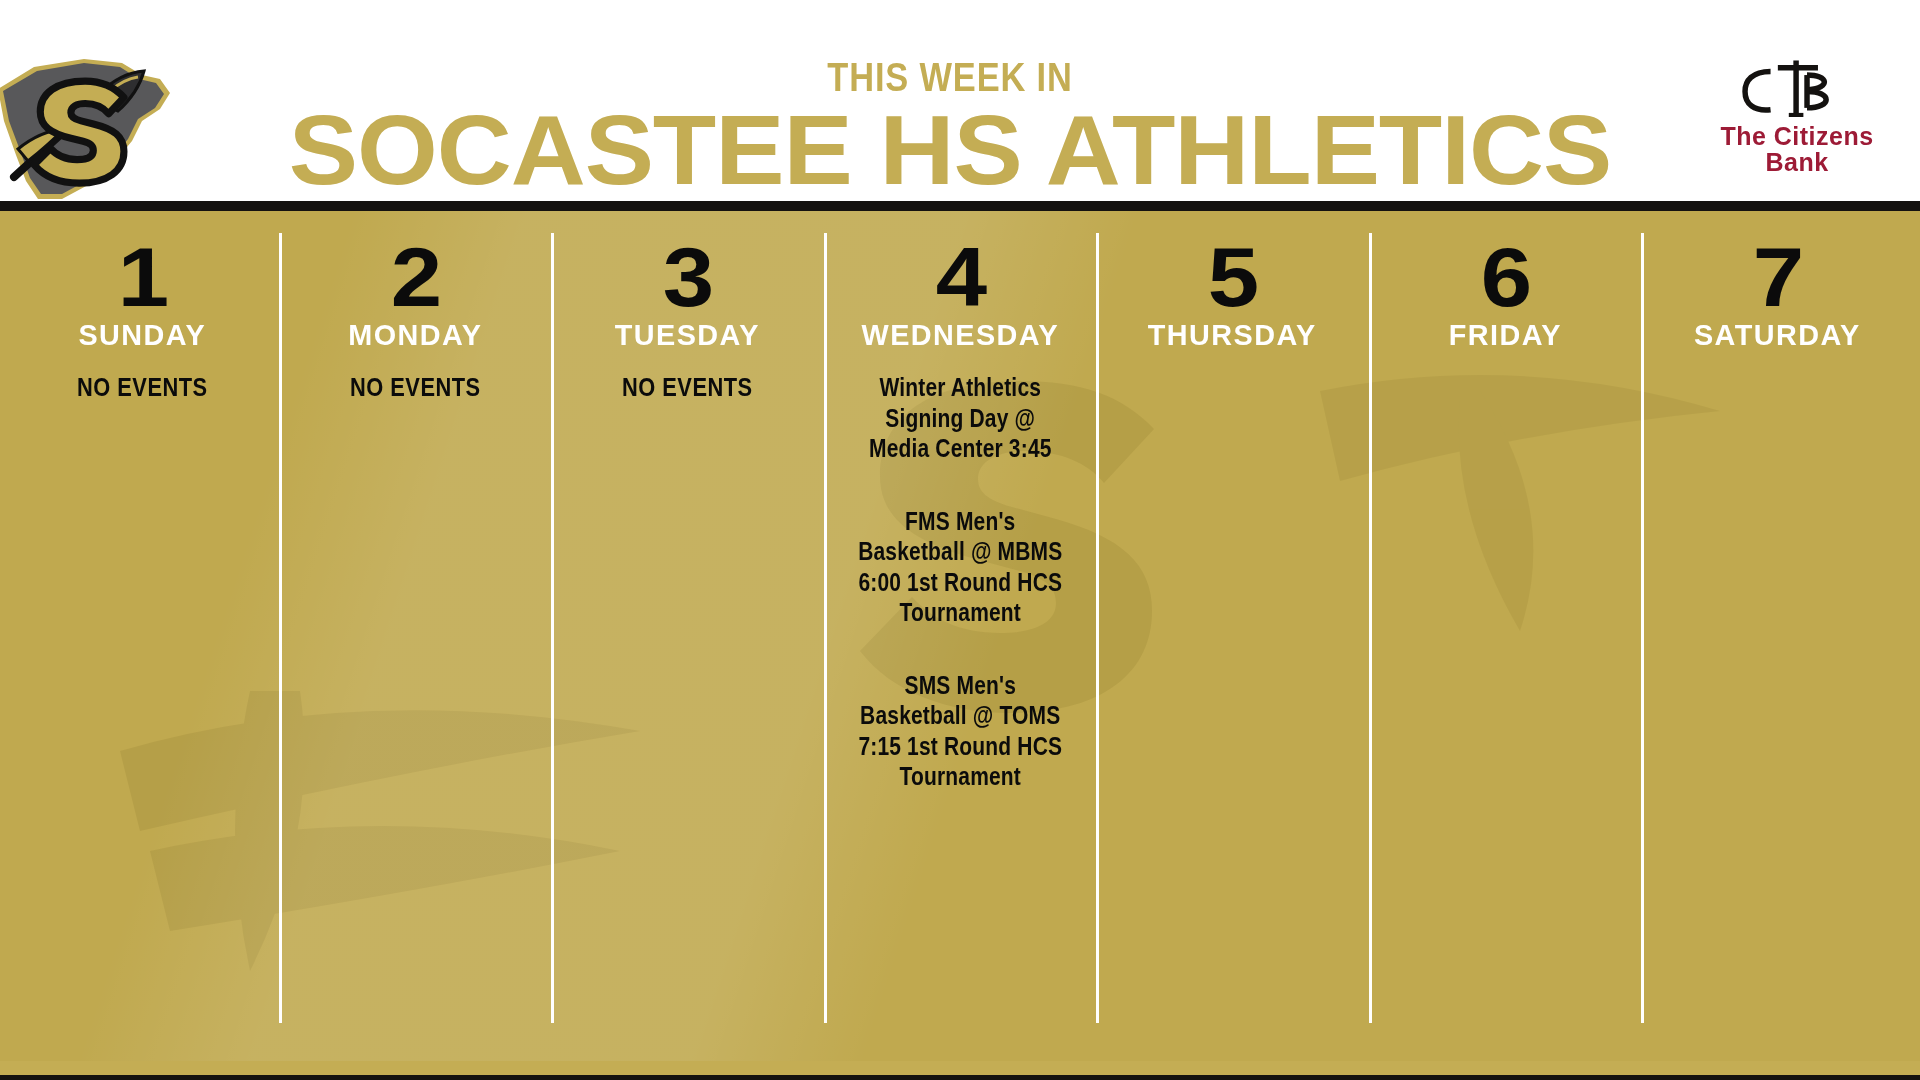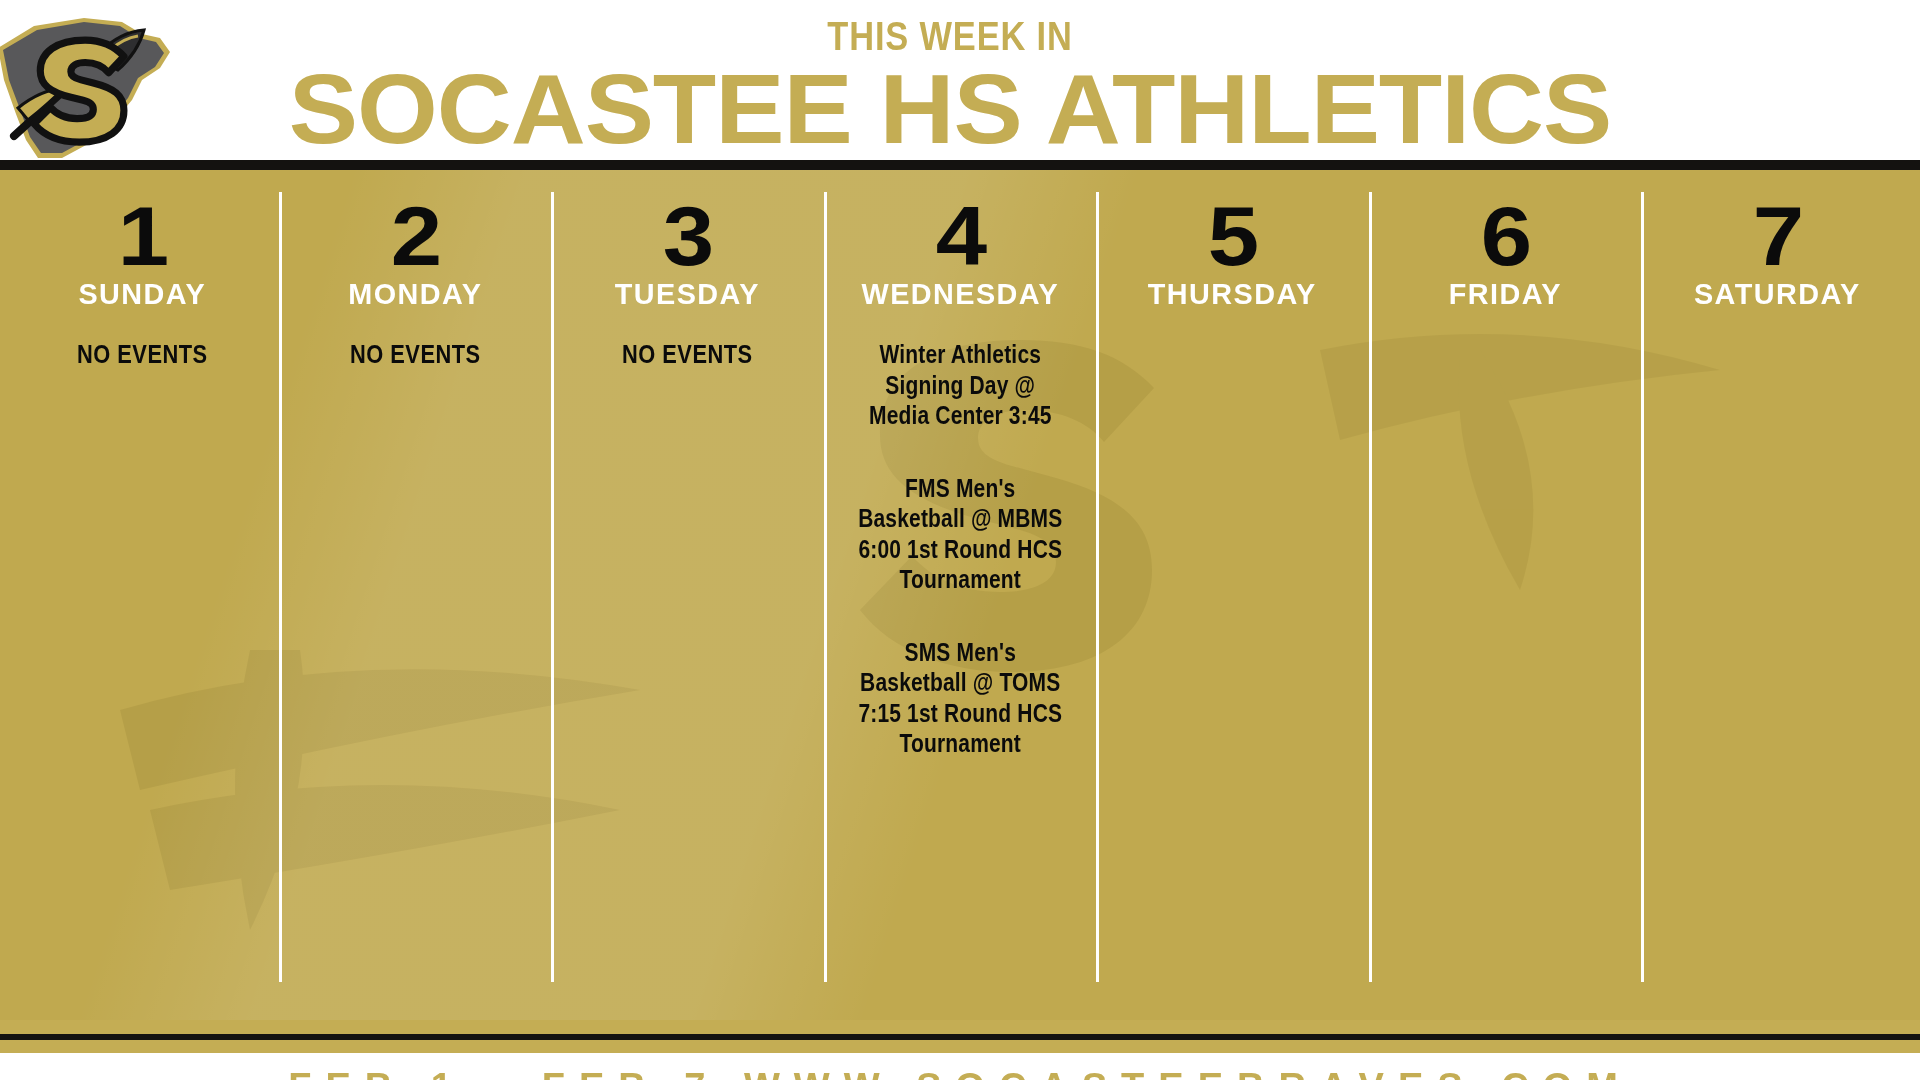--- a/index.html
+++ b/index.html
@@ -9,20 +9,21 @@
     background:#ffffff;
   }
 
   
   .header {
     position:relative;
     height:160px;
     background:#ffffff;
     display:flex;
     align-items:center;
+    margin-top:41px;
   }
   .logo-sc {
     position:absolute;
     left:-8px; top:8px;
     width:210px; height:160px;
   }
   .title-wrap {
     position:absolute;
     left:230px; right:250px; top:16px;
     text-align:center;
@@ -121,21 +122,21 @@
   .dayname {
     font-family:"Liberation Sans", sans-serif;
     font-weight:bold;
     font-size:30px;
     color:#ffffff;
     letter-spacing:1.5px;
     margin-top:4px;
     line-height:1;
     transform:scaleX(0.96);
   }
-  .events { margin-top:30px; }
+  .events { margin-top:22px; }
   .event {
     font-family:"Liberation Sans Narrow","Liberation Sans", sans-serif;
     font-weight:bold;
     font-size:25px;
     line-height:1.22;
     color:#0b0b0b;
     margin-bottom:42px;
     transform:scaleX(0.84);
     transform-origin:center top;
     letter-spacing:0.2px;
@@ -189,20 +190,41 @@
                  C44 29 50 26 58 26 C68 26 76 30 81 36 L96 20 C86 9 74 4 58 4 Z" fill="#c4ad54" stroke="#111" stroke-width="7" stroke-linejoin="round"></path>
       </g>
     </svg>
   </div>
 
   <div class="title-wrap">
     <div class="kicker">THIS WEEK IN</div>
     <div class="bigtitle">SOCASTEE HS ATHLETICS</div>
   </div>
 
+  <div class="bank-logo">
+    <svg class="bank-mono" viewBox="0 0 150 68" width="150" height="62" aria-hidden="true">
+      <g fill="none" stroke="#141210" stroke-width="5">
+
+        <path d="M46 18 C26 18 18 28 18 40 C18 54 28 62 46 60" stroke-width="6"></path>
+
+        <path d="M74 6 L74 66" stroke-width="6"></path>
+        <path d="M54 14 L98 14" stroke-width="6"></path>
+
+        <path d="M86 22 C110 22 112 36 88 38" stroke-width="6"></path>
+        <path d="M86 40 C114 40 114 58 86 58" stroke-width="6"></path>
+        <path d="M86 22 L86 58" stroke-width="6"></path>
+
+        <path d="M66 66 L82 66" stroke-width="5"></path>
+      </g>
+    </svg>
+    <div class="bank-name">
+      <div>The Citizens</div>
+      <div>Bank</div>
+    </div>
+  </div>
 </div>
 
 <div class="rule-black"></div>
 
 <div class="board">
 
   <svg class="bg-art" viewBox="0 0 1920 850" preserveAspectRatio="none" aria-hidden="true">
     <rect width="1920" height="850" fill="#c0a94f"></rect>
 
     <g opacity="0.13" fill="#6b5a18">

